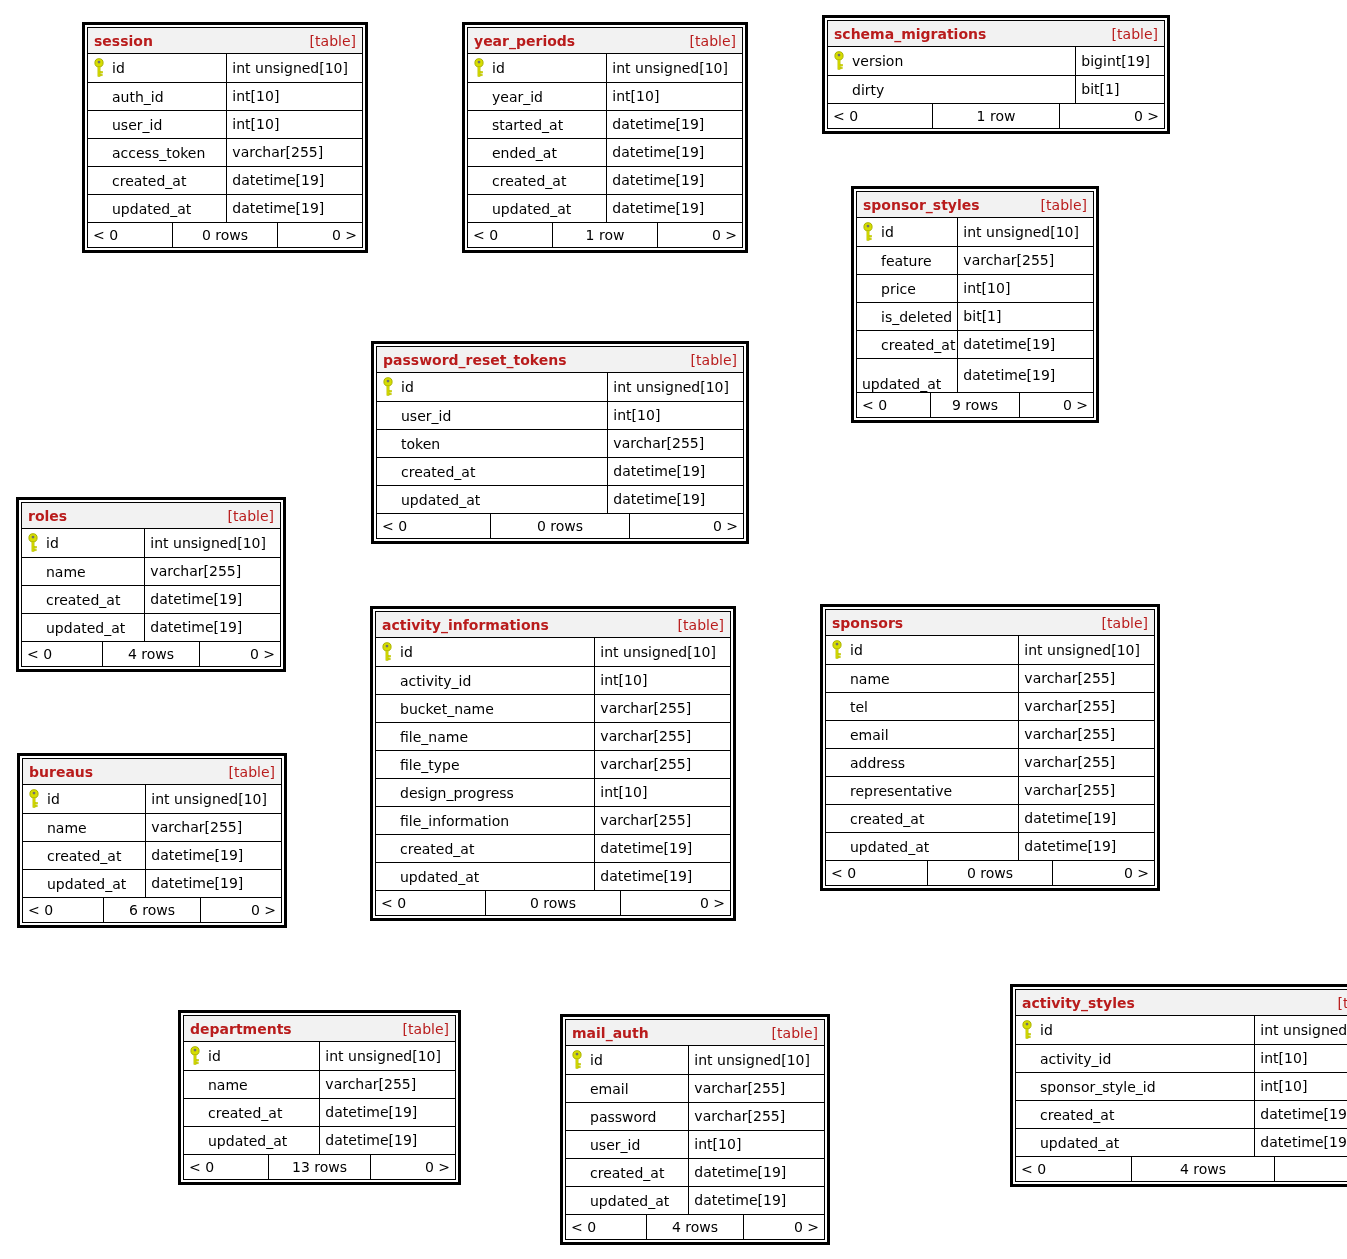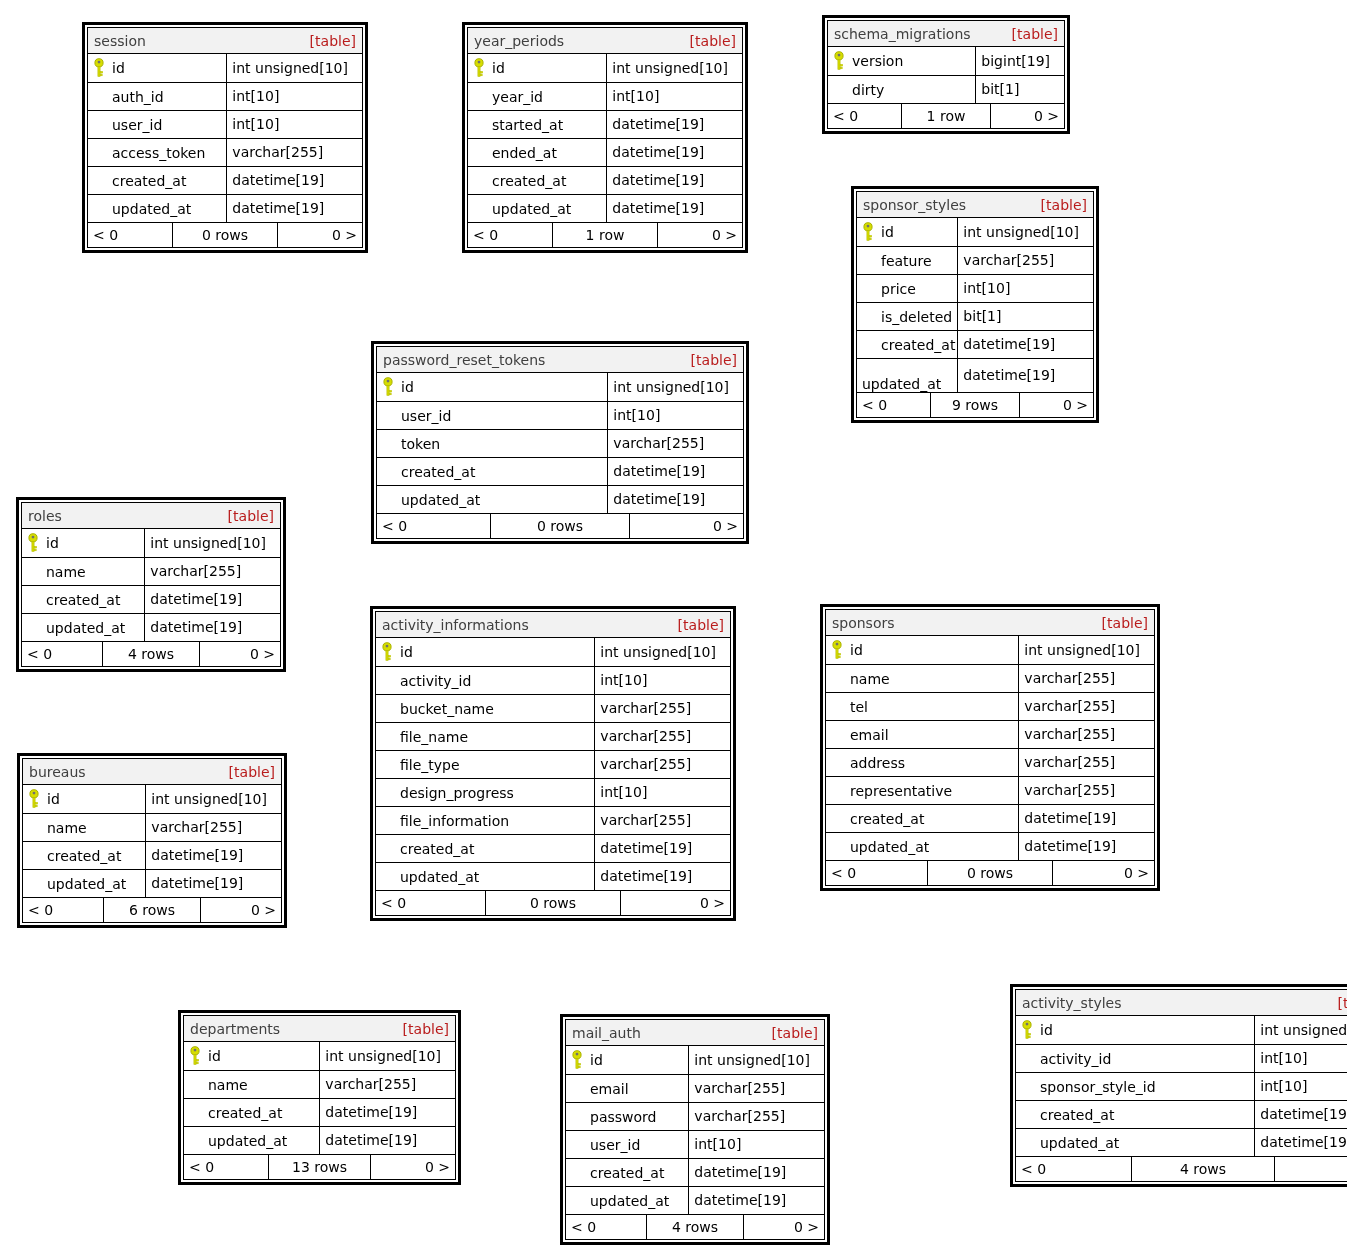--- a/index.html
+++ b/index.html
@@ -24,21 +24,21 @@
   .tbl-header {
     display: flex;
     justify-content: space-between;
     align-items: center;
     background: #f2f2f2;
     height: 26px;
     padding: 0 6px;
     border-bottom: 1px solid #000000;
     font-size: 14px;
   }
-  .tbl-title { font-weight: normal; color: #404040; }
+  .tbl-title { font-weight: bold; color: #b91c1c; }
   .tbl-badge { font-weight: normal; color: #b91c1c; }
   .tbl-body { display: table; width: 100%; border-collapse: collapse; }
   .tbl-row { display: table-row; }
   .cell-name {
     display: table-cell;
     vertical-align: middle;
     height: 28px;
     padding-left: 5px;
     border-bottom: 1px solid #000000;
     font-size: 14px;
@@ -71,21 +71,21 @@
     color: #000;
   }
   .tbl-footer span { display: flex; align-items: center; padding: 0 5px; }
   .f-left  { flex: 1 1 0; justify-content: flex-start; }
   .f-mid   { flex: 1.25 1 0; justify-content: center; border-left: 1px solid #000; }
   .f-right { flex: 1 1 0; justify-content: flex-end; border-left: 1px solid #000; }
 
   
   .pos-0  { left: 82px;   top: 22px;   width: 286px; }  
   .pos-1  { left: 462px;  top: 22px;   width: 286px; }  
-  .pos-2  { left: 822px;  top: 15px;   width: 248px; }  
+  .pos-2  { left: 822px;  top: 15px;   width: 348px; }  
   .pos-3  { left: 851px;  top: 186px;  width: 248px; }  
   .pos-4  { left: 371px;  top: 341px;  width: 378px; }  
   .pos-5  { left: 16px;   top: 497px;  width: 270px; }  
   .pos-6  { left: 17px;   top: 753px;  width: 270px; }  
   .pos-7  { left: 370px;  top: 606px;  width: 366px; }  
   .pos-8  { left: 820px;  top: 604px;  width: 340px; }  
   .pos-9  { left: 178px;  top: 1010px; width: 283px; }  
   .pos-10 { left: 560px;  top: 1014px; width: 270px; }  
   .pos-11 { left: 1010px; top: 984px;  width: 386px; }  
 </style>

